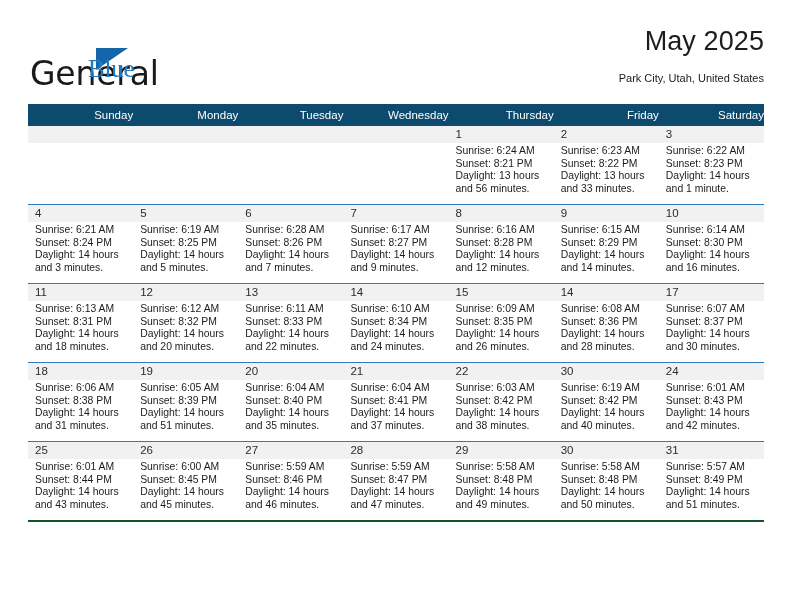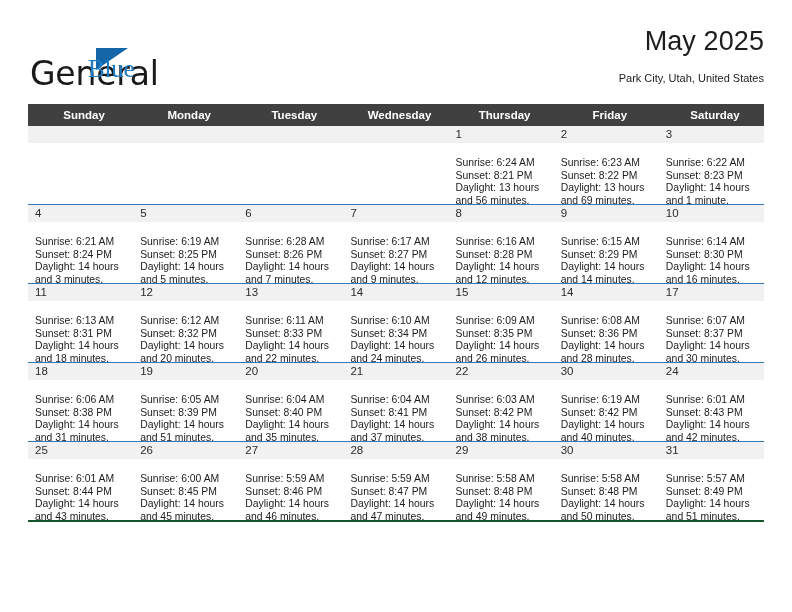--- a/index.html
+++ b/index.html
@@ -90,25 +90,25 @@
   
   .calendar {
     position: absolute;
     left: 28px;
     top: 104px;
     width: 736px;
     border-collapse: collapse;
     table-layout: fixed;
   }
   .calendar th {
-    background: #404040;
+    background: #0c4a6e;
     color: #ffffff;
     font-size: 11.5px;
-    font-weight: bold;
-    text-align: center;
+    font-weight: normal;
+    text-align: right;
     padding: 5px 0 5px 7px;
     height: 11px;
     border: none;
   }
   .calendar td {
     width: 105.14px;
     height: 78px;
     vertical-align: top;
     padding: 0;
     border: none;
@@ -136,21 +136,20 @@
     box-sizing: border-box;
   }
   td.empty .daynum-band {
     background: #f1f1f1;
   }
   .lines {
     padding: 2px 4px 0 7px;
     font-size: 10.4px;
     line-height: 12.6px;
     color: #1c1c1c;
-    margin-top: 12px;
   }
   .lines div {
     white-space: nowrap;
   }
 </style>
 </head>
 <body>
 
 <div class="page">
 
@@ -209,21 +208,21 @@
               </div>
             </div>
           </td>
           <td>
             <div class="cell-inner">
               <div class="daynum-band">2</div>
               <div class="lines">
                 <div>Sunrise: 6:23 AM</div>
                 <div>Sunset: 8:22 PM</div>
                 <div>Daylight: 13 hours</div>
-                <div>and 69 minutes.</div>
+                <div>and 33 minutes.</div>
               </div>
             </div>
           </td>
           <td>
             <div class="cell-inner">
               <div class="daynum-band">3</div>
               <div class="lines">
                 <div>Sunrise: 6:22 AM</div>
                 <div>Sunset: 8:23 PM</div>
                 <div>Daylight: 14 hours</div>

